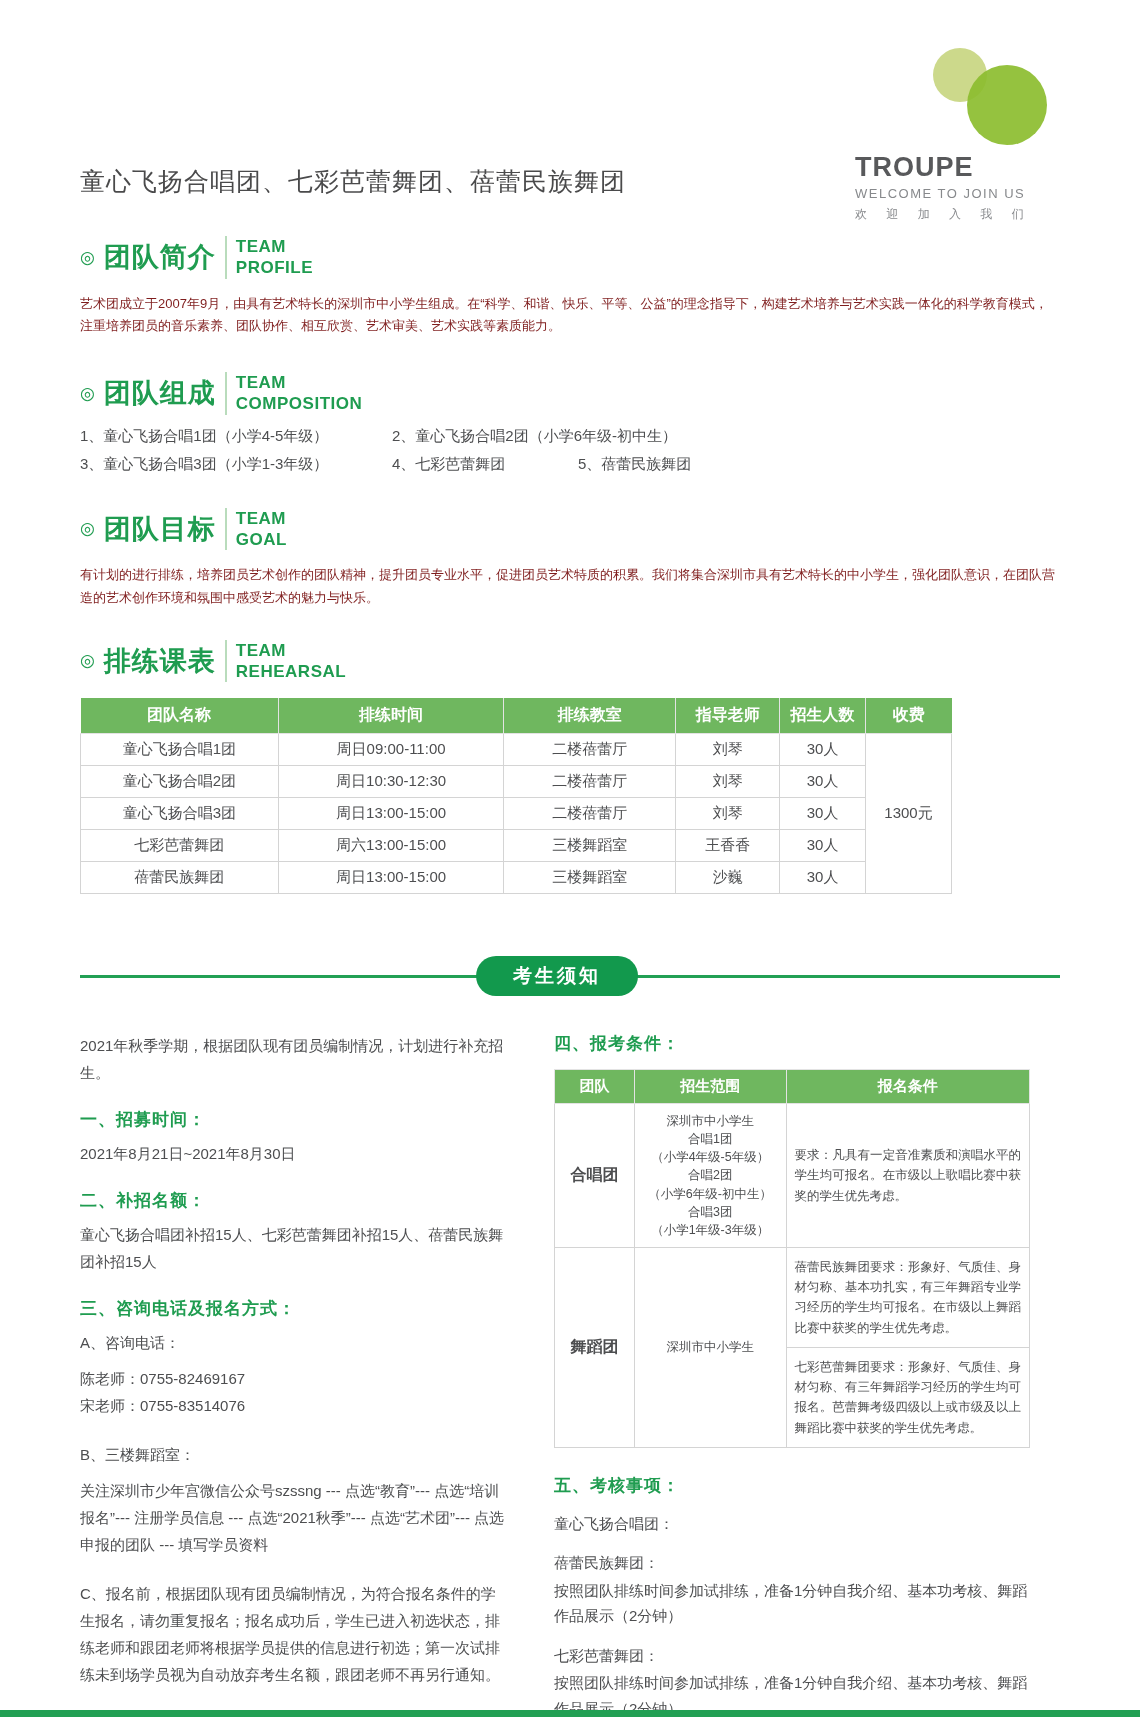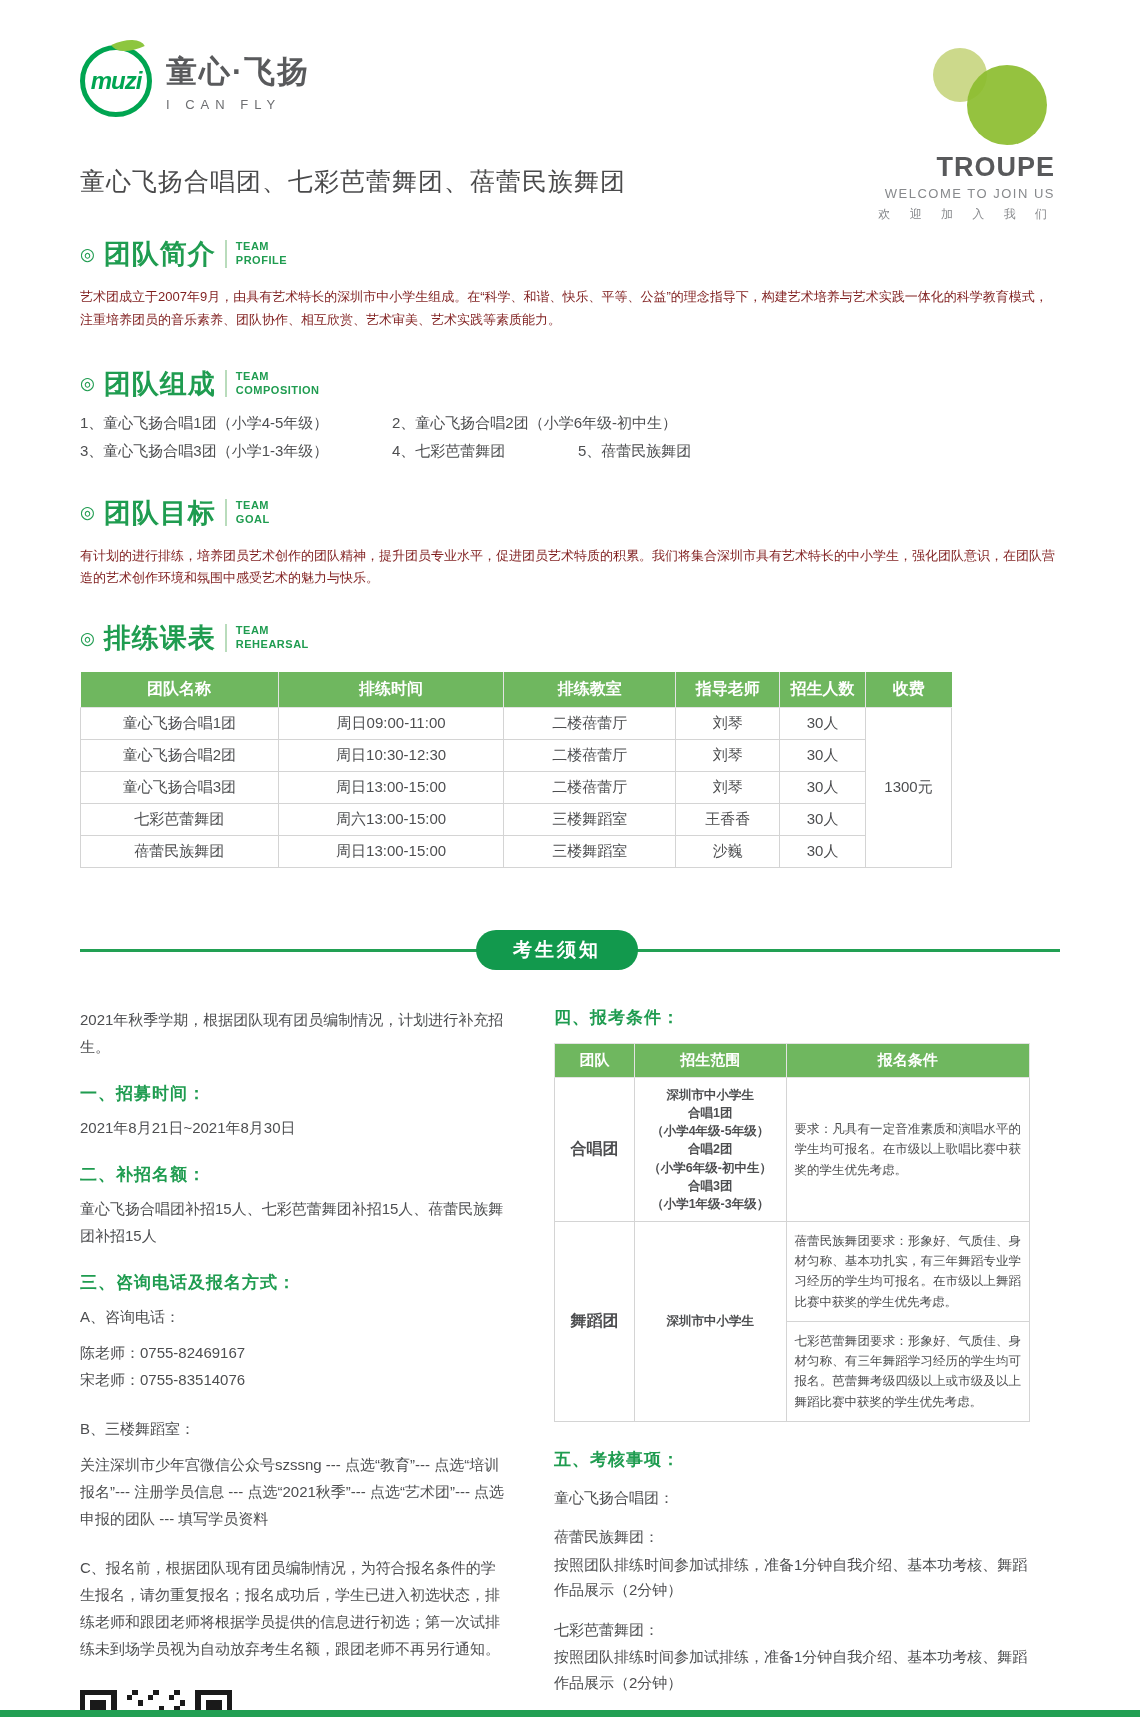--- a/index.html
+++ b/index.html
@@ -10,35 +10,35 @@
   
   .hdr { position:relative; height:80px; }
   .logo { display:flex; align-items:center; gap:14px; }
   .logo-badge { position:relative; width:72px; height:72px; border:5px solid #00a551; border-radius:50%;
     display:flex; align-items:center; justify-content:center; color:#00a551; font-weight:bold;
     font-size:24px; letter-spacing:-1px; font-style:italic; }
   .logo-leaf { position:absolute; top:-12px; right:4px; width:30px; height:15px; background:#8dc63f;
     border-radius:0 100% 0 100%; transform:rotate(-25deg); }
   .logo-title { font-size:31px; font-weight:bold; color:#595a5c; letter-spacing:2px; }
   .logo-sub { font-size:13px; color:#6d6e71; letter-spacing:6px; margin-top:4px; }
-  .troupe { position:absolute; top:-5px; right:5px; width:200px; text-align:right; }
+  .troupe { position:absolute; top:-5px; right:5px; width:200px; text-align:left; }
   .troupe-circles { position:relative; height:110px; }
   .troupe-circles .c1 { position:absolute; right:68px; top:8px; width:54px; height:54px; border-radius:50%; background:#ccd98b; }
   .troupe-circles .c2 { position:absolute; right:8px; top:25px; width:80px; height:80px; border-radius:50%; background:rgba(140,189,47,0.92); }
   .troupe-title { font-size:27px; font-weight:bold; color:#58595b; letter-spacing:1px; margin-top:2px; }
   .troupe-sub { font-size:13px; color:#87898c; letter-spacing:1.5px; margin-top:3px; }
   .troupe-cn { font-size:12px; color:#87898c; letter-spacing:8px; margin-top:5px; }
 
   .page-title { margin-top:40px; font-size:25px; font-weight:normal; color:#4a4a4b; letter-spacing:1px; }
 
   
   .sec { display:flex; align-items:center; gap:9px; }
   .sec-bullet { color:#1f9c50; font-size:17px; line-height:1; }
   .sec-title { font-size:27px; font-weight:bold; color:#1f9c50; letter-spacing:1px; }
-  .sec-en { border-left:2px solid #b9dcbc; padding-left:9px; font-size:11px; font-weight:bold;
+  .sec-en { border-left:2px solid #b9dcbc; padding-left:9px; font-size:17px; font-weight:bold;
     color:#1f9c50; line-height:1.25; letter-spacing:0.5px; text-transform:uppercase; }
   .body-text { font-size:13px; color:#7f1d1d; line-height:1.75; }
 
   .mt38 { margin-top:38px; } .mt34 { margin-top:34px; } .mt30 { margin-top:30px; }
   .mt14 { margin-top:14px; } .mt12 { margin-top:12px; }
 
   
   .comp-grid { display:grid; grid-template-columns:312px 186px 1fr; row-gap:9px; font-size:15px; color:#4d4e50; }
   .comp-grid .span2 { grid-column:2 / span 2; }
 
@@ -67,50 +67,40 @@
   .col-r { width:476px; flex:none; }
   .num-head { font-size:17px; font-weight:bold; color:#1f9c50; letter-spacing:1px; }
   .gap-s { margin-top:9px; } .gap-m { margin-top:22px; } .gap-l { margin-top:26px; }
   .plain { font-size:15px; color:#4d4e50; line-height:1.8; }
 
   
   .cond-table { width:476px; margin-top:14px; }
   .cond-table th { background:#6fb75f; color:#fff; font-size:15px; font-weight:bold; padding:7px 2px; border:1px solid #e3e3e3; }
   .cond-table td { border:1px solid #d4d4d4; color:#4d4e50; vertical-align:middle; }
   .cond-table .team { width:80px; font-size:16px; font-weight:bold; text-align:center; }
-  .cond-table .scope { width:152px; font-size:12.5px; text-align:center; line-height:1.45; padding:8px 6px;font-weight:bold; }
+  .cond-table .scope { width:152px; font-size:12.5px; text-align:center; line-height:1.45; padding:8px 6px; }
   .cond-table .cond { width:244px; font-size:12.5px; line-height:1.62; padding:9px 8px; text-align:justify; }
 
   
   .exam-label { font-size:15px; color:#4d4e50; line-height:1.7; margin-top:14px; }
   .exam-body { font-size:15px; color:#4d4e50; line-height:1.7; margin-top:2px; }
 
   
   .qr-wrap { margin-top:28px; }
   .qr-svg { width:152px; height:152px; display:block; }
 
   .footer-bar { position:absolute; left:0; bottom:0; width:100%; height:7px; background:#22a054; }
 </style>
 </head>
 <body>
 
 <div class="page">
   <div class="inner">
 
     <div class="hdr">
-      <div class="logo">
-        <div class="logo-badge">
-          <div class="logo-leaf"></div>
-          <span>muzi</span>
-        </div>
-        <div>
-          <div class="logo-title">童心·飞扬</div>
-          <div class="logo-sub">I CAN FLY</div>
-        </div>
-      </div>
       <div class="troupe">
         <div class="troupe-circles">
           <span class="c1"></span>
           <span class="c2"></span>
         </div>
         <div class="troupe-title">TROUPE</div>
         <div class="troupe-sub">WELCOME TO JOIN US</div>
         <div class="troupe-cn">欢 迎 加 入 我 们</div>
       </div>
     </div>

